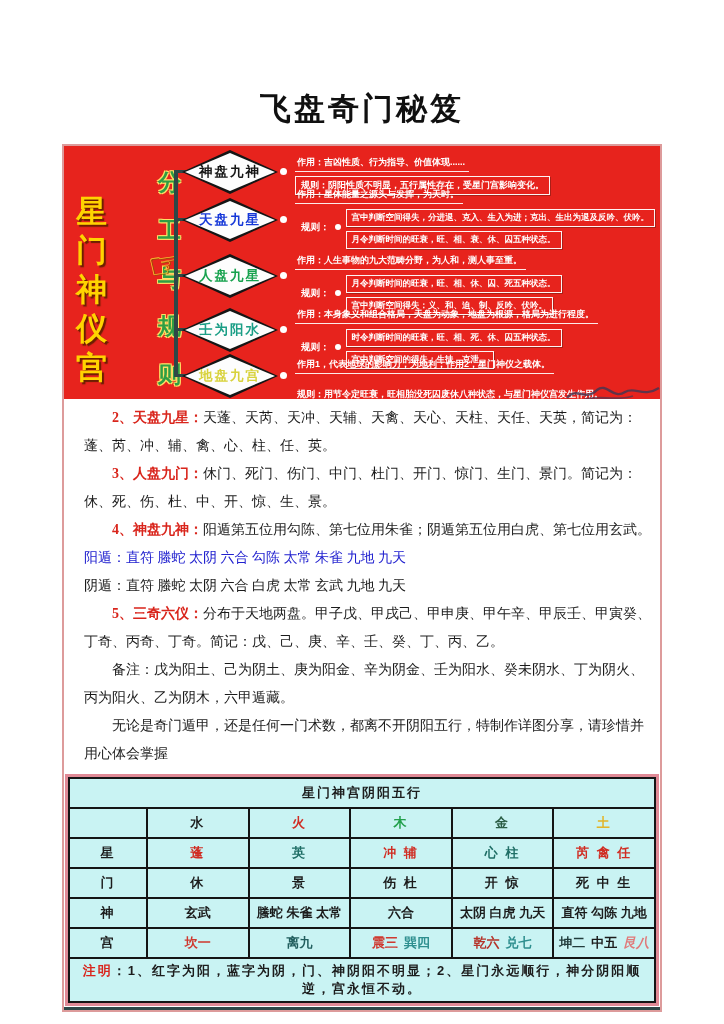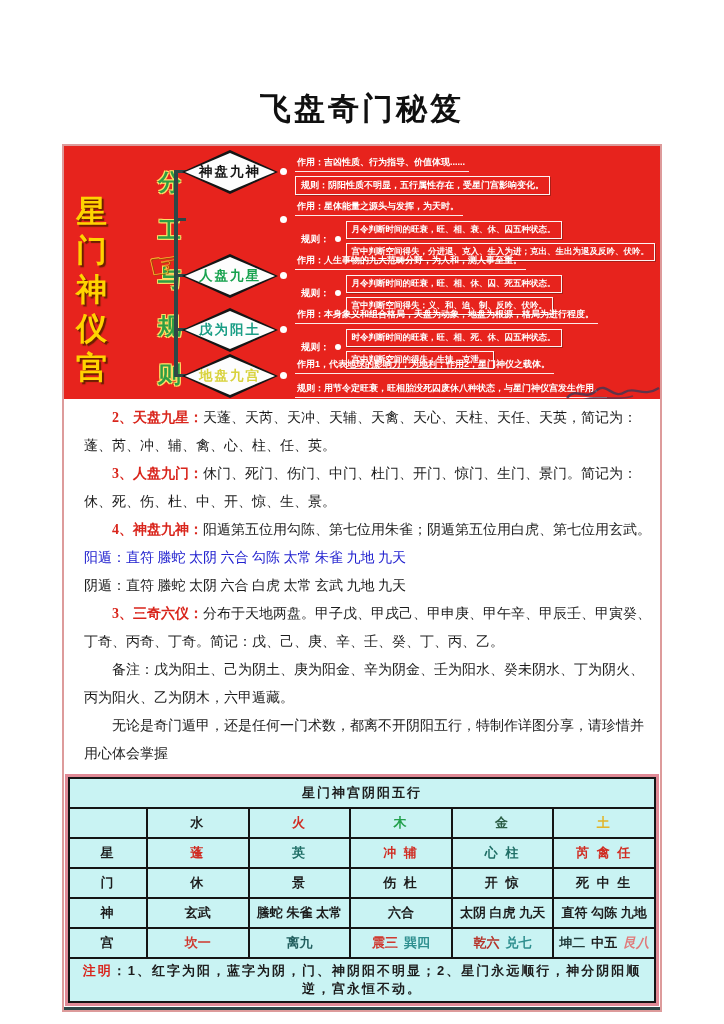--- a/index.html
+++ b/index.html
@@ -53,21 +53,21 @@
     font-size:13.5px;font-weight:900;letter-spacing:2px;
   }
 
   .node-content{position:absolute;left:231px;width:362px;color:#fff;}
   .z-line{
     width:max-content;max-width:100%;font-size:9px;font-weight:700;white-space:nowrap;
     padding:2px 4px 2px 2px;border-bottom:1px solid rgba(255,255,255,.9);overflow:hidden;
   }
   .r-line{
     width:max-content;max-width:100%;font-size:9px;font-weight:700;white-space:nowrap;
-    padding:2px 4px 2px 2px;margin-top:6px;border-bottom:1px solid rgba(255,255,255,.9);overflow:hidden;
+    padding:2px 4px 2px 2px;margin-top:12px;border-bottom:1px solid rgba(255,255,255,.9);overflow:hidden;
   }
   .r-box{
     width:max-content;max-width:100%;font-size:9px;font-weight:700;white-space:nowrap;
     border:1px solid rgba(255,255,255,.95);padding:2px 5px;margin-top:4px;
     box-shadow:1px 1px 0 rgba(120,30,20,.55);overflow:hidden;
   }
   .rb-sm{font-size:8.5px;}
   .rule-row{display:flex;align-items:center;margin-top:1px;}
   .rule-label{font-size:9.5px;font-weight:700;color:#fff;margin:0 5px 0 6px;}
   .dot{width:6px;height:6px;border-radius:50%;background:#fff;flex:0 0 auto;margin-right:5px;}
@@ -145,28 +145,33 @@
       <div class="dia" style="top:4px">
         <div class="dia-b"></div>
         <div class="dia-w"></div>
         <div class="dia-t" style="color: rgb(21, 21, 21);">神盘九神</div>
       </div>
       <div class="node-content" style="top:8px">
         <div class="z-line">作用：吉凶性质、行为指导、价值体现......</div>
         <div class="r-box">规则：阴阳性质不明显，五行属性存在，受星门宫影响变化。</div>
       </div>
 
-      <div class="node-content" style="top:52px">
+      <div class="dia" style="top:52px">
+        <div class="dia-b"></div>
+        <div class="dia-w"></div>
+        <div class="dia-t" style="color: rgb(22, 56, 216);">天盘九星</div>
+      </div>
+      <div class="node-content" style="top:40px">
         <div class="z-line">作用：星体能量之源头与发挥，为天时。</div>
         <div class="rule-row">
           <span class="rule-label">规则：</span>
           <span class="dot"></span>
           <div class="rule-stack">
+            <div class="r-box rb-sm">宫中判断空间得失，分进退、克入、生入为进；克出、生出为退及反吟、伏吟。</div>
             <div class="r-box rb-sm">月令判断时间的旺衰，旺、相、衰、休、囚五种状态。</div>
-            <div class="r-box rb-sm">宫中判断空间得失，分进退、克入、生入为进；克出、生出为退及反吟、伏吟。</div>
           </div>
         </div>
       </div>
 
       <div class="dia" style="top:108px">
         <div class="dia-b"></div>
         <div class="dia-w"></div>
         <div class="dia-t" style="color: rgb(23, 162, 78);">人盘九星</div>
       </div>
       <div class="node-content" style="top:106px">
@@ -177,21 +182,21 @@
           <div class="rule-stack">
             <div class="r-box rb-sm">月令判断时间的旺衰，旺、相、休、囚、死五种状态。</div>
             <div class="r-box rb-sm">宫中判断空间得失：义、和、迫、制、反吟、伏吟。</div>
           </div>
         </div>
       </div>
 
       <div class="dia" style="top:162px">
         <div class="dia-b"></div>
         <div class="dia-w"></div>
-        <div class="dia-t" style="color: rgb(27, 158, 134);">戊为阳土</div>
+        <div class="dia-t" style="color: rgb(27, 158, 134);">壬为阳水</div>
       </div>
       <div class="node-content" style="top:160px">
         <div class="z-line">作用：本身象义和组合格局，天盘为动象，地盘为根源，格局为进行程度。</div>
         <div class="rule-row">
           <span class="rule-label">规则：</span>
           <span class="dot"></span>
           <div class="rule-stack">
             <div class="r-box rb-sm">时令判断时间的旺衰，旺、相、死、休、囚五种状态。</div>
             <div class="r-box rb-sm">宫中判断空间的得失：生扶、克泄。</div>
           </div>
@@ -212,21 +217,21 @@
         </svg>
       </div>
     </div>
 
     <div class="body-text">
       <p class="bp indent"><span class="plabel">2、天盘九星：</span><span>天蓬、天芮、天冲、天辅、天禽、天心、天柱、天任、天英，简记为：蓬、芮、冲、辅、禽、心、柱、任、英。</span></p>
       <p class="bp indent"><span class="plabel">3、人盘九门：</span><span>休门、死门、伤门、中门、杜门、开门、惊门、生门、景门。简记为：休、死、伤、杜、中、开、惊、生、景。</span></p>
       <p class="bp indent"><span class="plabel">4、神盘九神：</span><span>阳遁第五位用勾陈、第七位用朱雀；阴遁第五位用白虎、第七位用玄武。</span></p>
       <p class="bp blue">阳遁：直符 螣蛇 太阴 六合 勾陈 太常 朱雀 九地 九天</p>
       <p class="bp">阴遁：直符 螣蛇 太阴 六合 白虎 太常 玄武 九地 九天</p>
-      <p class="bp indent"><span class="plabel">3、三奇六仪：</span><span>分布于天地两盘。甲子戊、甲戌己、甲申庚、甲午辛、甲辰壬、甲寅癸、丁奇、丙奇、丁奇。简记：戊、己、庚、辛、壬、癸、丁、丙、乙。</span></p>
+      <p class="bp indent"><span class="plabel">5、三奇六仪：</span><span>分布于天地两盘。甲子戊、甲戌己、甲申庚、甲午辛、甲辰壬、甲寅癸、丁奇、丙奇、丁奇。简记：戊、己、庚、辛、壬、癸、丁、丙、乙。</span></p>
       <p class="bp indent">备注：戊为阳土、己为阴土、庚为阳金、辛为阴金、壬为阳水、癸未阴水、丁为阴火、丙为阳火、乙为阴木，六甲遁藏。</p>
       <p class="bp indent">无论是奇门遁甲，还是任何一门术数，都离不开阴阳五行，特制作详图分享，请珍惜并用心体会掌握</p>
     </div>
 
     <div class="wuxing-wrap">
       <table class="wuxing">
         <colgroup>
           <col style="width:78px">
             <col>
             <col>

